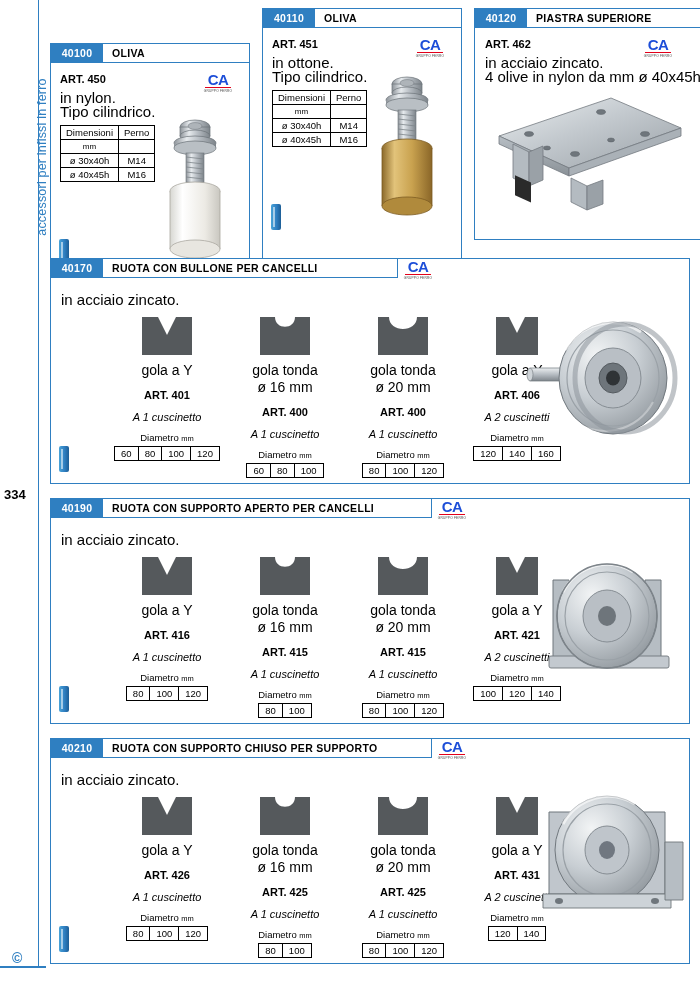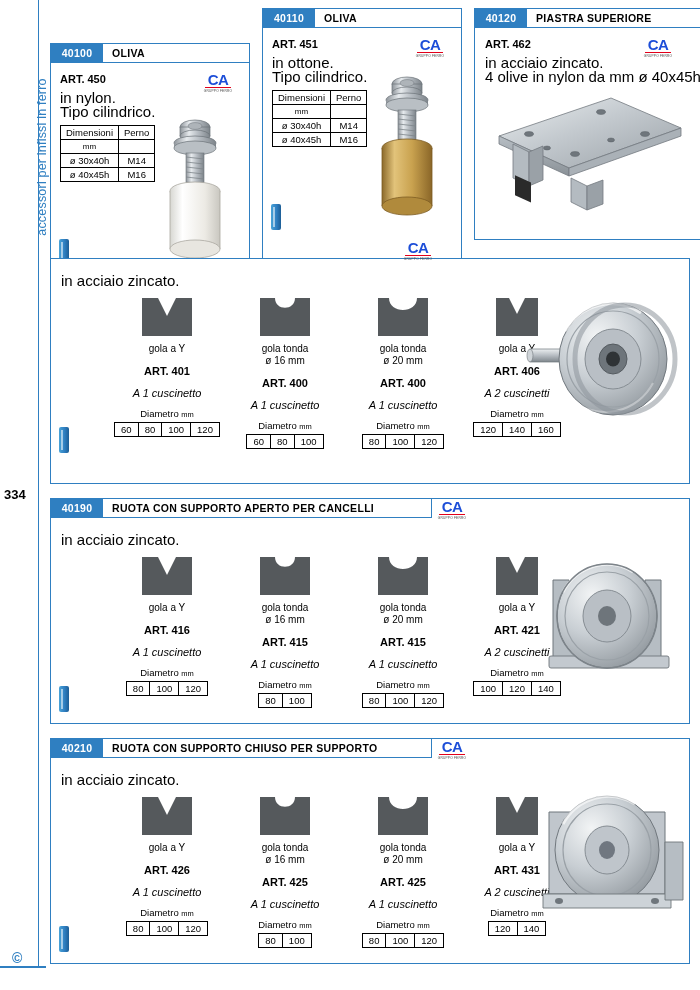--- a/index.html
+++ b/index.html
@@ -128,21 +128,21 @@
   .dtbl { border-collapse:collapse; font-size:9.5px; }
   .dtbl td { border:1px solid #000; padding:0 6px; height:14px; text-align:center;}
   .dlabel { font-size:9.5px; text-align:center; }
   .dlabel .mm { font-size:7.5px; }
 
   
   .groove { display:block; margin:0 auto; }
 
   
   .pcol { position:absolute; width:108px; text-align:center; }
-  .pcol .gl { font-size:10px; margin-top:4px; }
+  .pcol .gl { font-size:14px; margin-top:4px; }
   .pcol .artn { font-size:11px; font-weight:bold; margin-top:11px; }
   .pcol .bear { font-size:11px; margin-top:10px;font-style:italic; }
 </style>
 </head>
 <body>
 
 <div class="spine">
   <div class="spine-text">accessori per infissi in ferro</div>
   <div class="page-num">334</div>
   <div class="spine-line"></div>
@@ -352,20 +352,24 @@
       <rect x="30" y="72" width="16" height="20" fill="#2a2a2a" transform="skewY(24)"></rect>
 
       <polygon points="86,88 102,96 102,120 86,112" fill="#b4bbc1" stroke="#737a80" stroke-width="0.8"></polygon>
       <polygon points="102,96 118,90 118,114 102,120" fill="#9aa1a7" stroke="#737a80" stroke-width="0.8"></polygon>
       <rect x="88" y="96" width="18" height="20" fill="#262626" transform="skewY(22)"></rect>
     </svg>
   </div>
 </div>
 
 <div class="panel" style="left:50px; top:258px; width:640px; height:226px;">
+  <div class="phead" style="width:347px;border-right:1px solid #2f7fc1;">
+    <div class="pcode">40170</div>
+    <div class="ptitle">RUOTA CON BULLONE PER CANCELLI</div>
+  </div>
   <div class="pbody" style="height:206px;">
     <div class="calogo" style="left:352px; top:-18px;">
       <div class="ca-letters">CA</div>
       <div class="ca-bar"></div>
       <div class="ca-sub">GRUPPO FERRO</div>
     </div>
     <div class="txt" style="position:absolute;left:10px;top:13px;">in acciaio zincato.</div>
 
     <div class="pcol" style="left:62px; top:36px;">
       <svg class="groove" width="56" height="44" viewBox="0 0 56 44">

